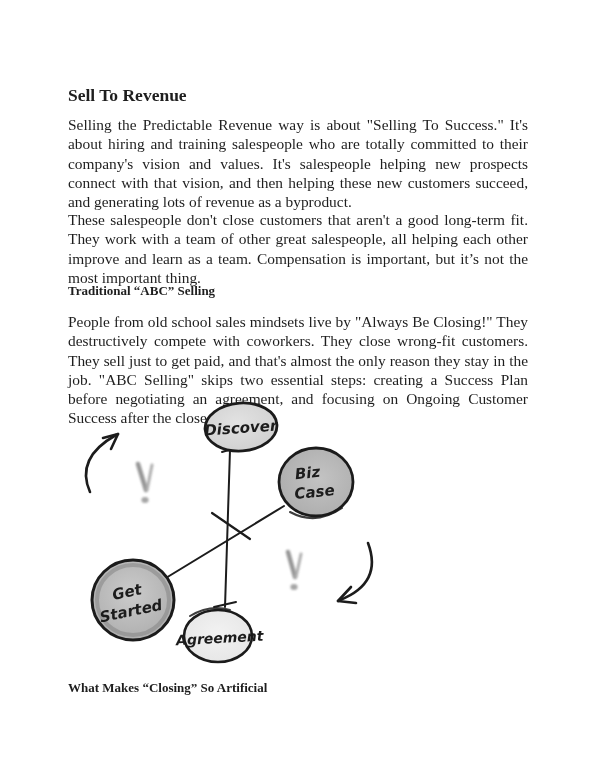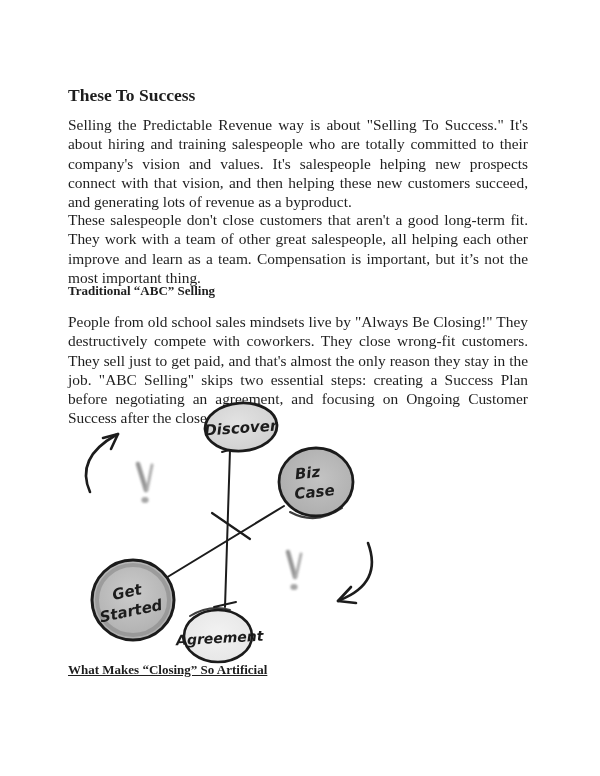--- a/index.html
+++ b/index.html
@@ -27,41 +27,41 @@
   p.block {
     font-size: 15.4px;
     line-height: 19.3px;
     text-align: justify;
     text-align-last: left;
   }
   .p1 { top: 115px; }
   .p2 { top: 210px; }
   .h2a { top: 281px; }
   .p3 { top: 312px; }
-  .h2b { top: 660px; text-decoration: underline; }
+  .h2b { top: 678px; }
   .diagram {
     position: absolute;
     left: 58px;
     top: 398px;
     width: 340px;
     height: 278px;
   }
   .hand {
     font-family: "DejaVu Sans", sans-serif;
     font-style: italic;
     font-weight: 600;
     fill: #1c1c1c;
   }
 </style>
 </head>
 <body>
 
 <div class="page">
 
-  <h1 class="block">These To Success</h1>
+  <h1 class="block">Sell To Revenue</h1>
 
   <p class="block p2">These salespeople don't close customers that aren't a good long-term fit. They work with a team of other great salespeople, all helping each other improve and learn as a team. Compensation is important, but it’s not the most important thing.</p>
 
   <p class="block p1">Selling the Predictable Revenue way is about "Selling To Success." It's about hiring and training salespeople who are totally committed to their company's vision and values. It's salespeople helping new prospects connect with that vision, and then helping these new customers succeed, and generating lots of revenue as a byproduct.</p>
 
   <h2 class="block h2a">Traditional “ABC” Selling</h2>
 
   <p class="block p3">People from old school sales mindsets live by "Always Be Closing!" They destructively compete with coworkers. They close wrong-fit customers. They sell just to get paid, and that's almost the only reason they stay in the job. "ABC Selling" skips two essential steps: creating a Success Plan before negotiating an agreement, and focusing on Ongoing Customer Success after the close.</p>
 
   <svg class="diagram" viewBox="0 0 340 278">

